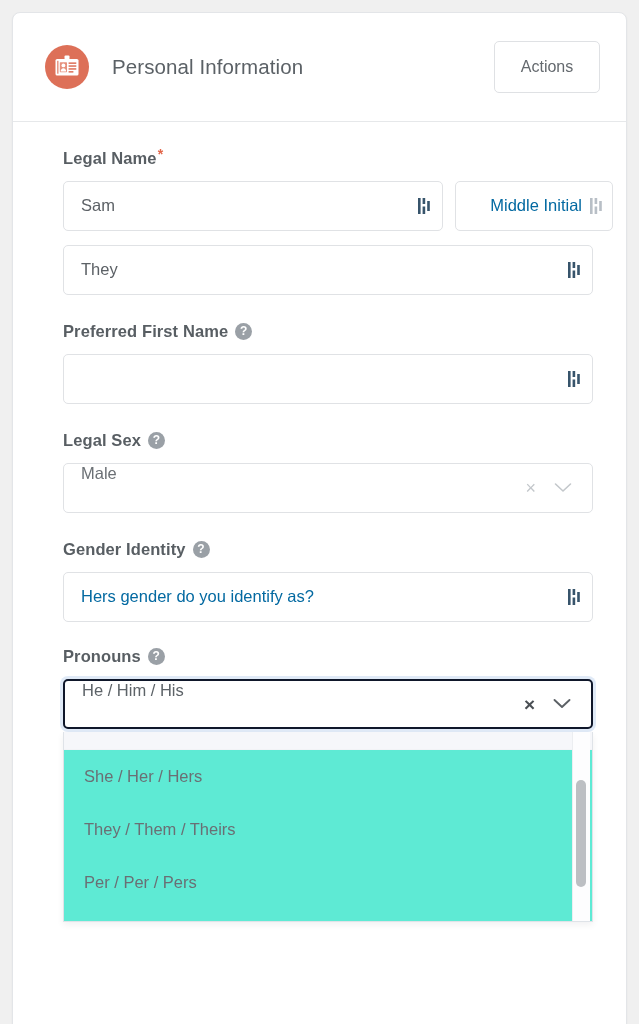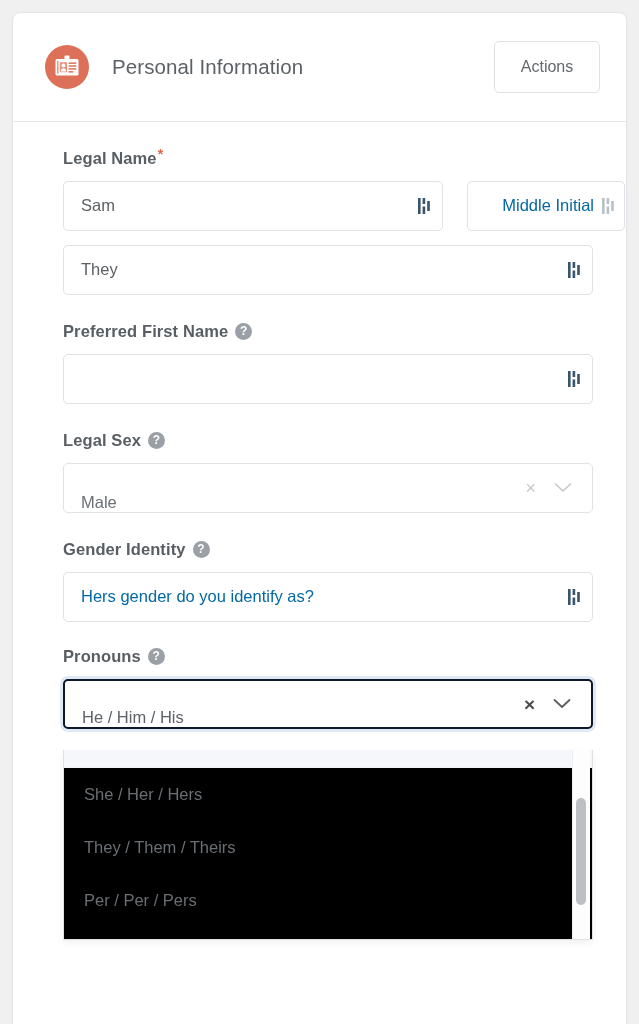--- a/index.html
+++ b/index.html
@@ -112,21 +112,21 @@
     display: inline-flex;
     align-items: center;
     justify-content: center;
     margin-left: 7px;
     cursor: pointer;
     line-height: 1;
     font-family: "Liberation Sans", sans-serif;
   }
 
   
-  .input-row { display: flex; gap: 24px; margin-top: 14px; }
+  .input-row { display: flex; gap: 12px; margin-top: 14px; }
 
   .text-input {
     position: relative;
     height: 50px;
     border: 1px solid #e0e2e5;
     border-radius: 5px;
     background: #ffffff;
     box-sizing: border-box;
     display: flex;
     align-items: center;
@@ -155,21 +155,21 @@
   
   .select-box {
     position: relative;
     height: 50px;
     width: 100%;
     border: 1px solid #e0e2e5;
     border-radius: 5px;
     background: #ffffff;
     box-sizing: border-box;
     display: flex;
-    align-items: flex-end;
+    align-items: flex-start;
     padding: 0 80px 0 17px;
     font-size: 16.5px;
     color: #6b7075;
     cursor: pointer;
   }
   .select-box.focused {
     border: 2px solid #0f172a;
     box-shadow: 0 0 0 3px rgba(160,190,230,0.32);
     color: #5d6368;
   }
@@ -189,24 +189,24 @@
     position: absolute;
     right: 20px;
     top: 50%;
     transform: translateY(-50%);
     cursor: pointer;
   }
 
   
   .dropdown {
     position: relative;
-    margin-top: 21px;
+    margin-top: 3px;
     width: 100%;
     height: 190px;
-    background: #000000;
+    background: #5eead4;
     border: 1px solid #dfe3e8;
     border-top: none;
     box-sizing: border-box;
     box-shadow: 0 3px 7px rgba(16,24,40,0.06);
     overflow: hidden;
   }
   .dd-partial {
     height: 17px;
     background: #f6f7fa;
     border-bottom: 1px solid #f2f3f6;

